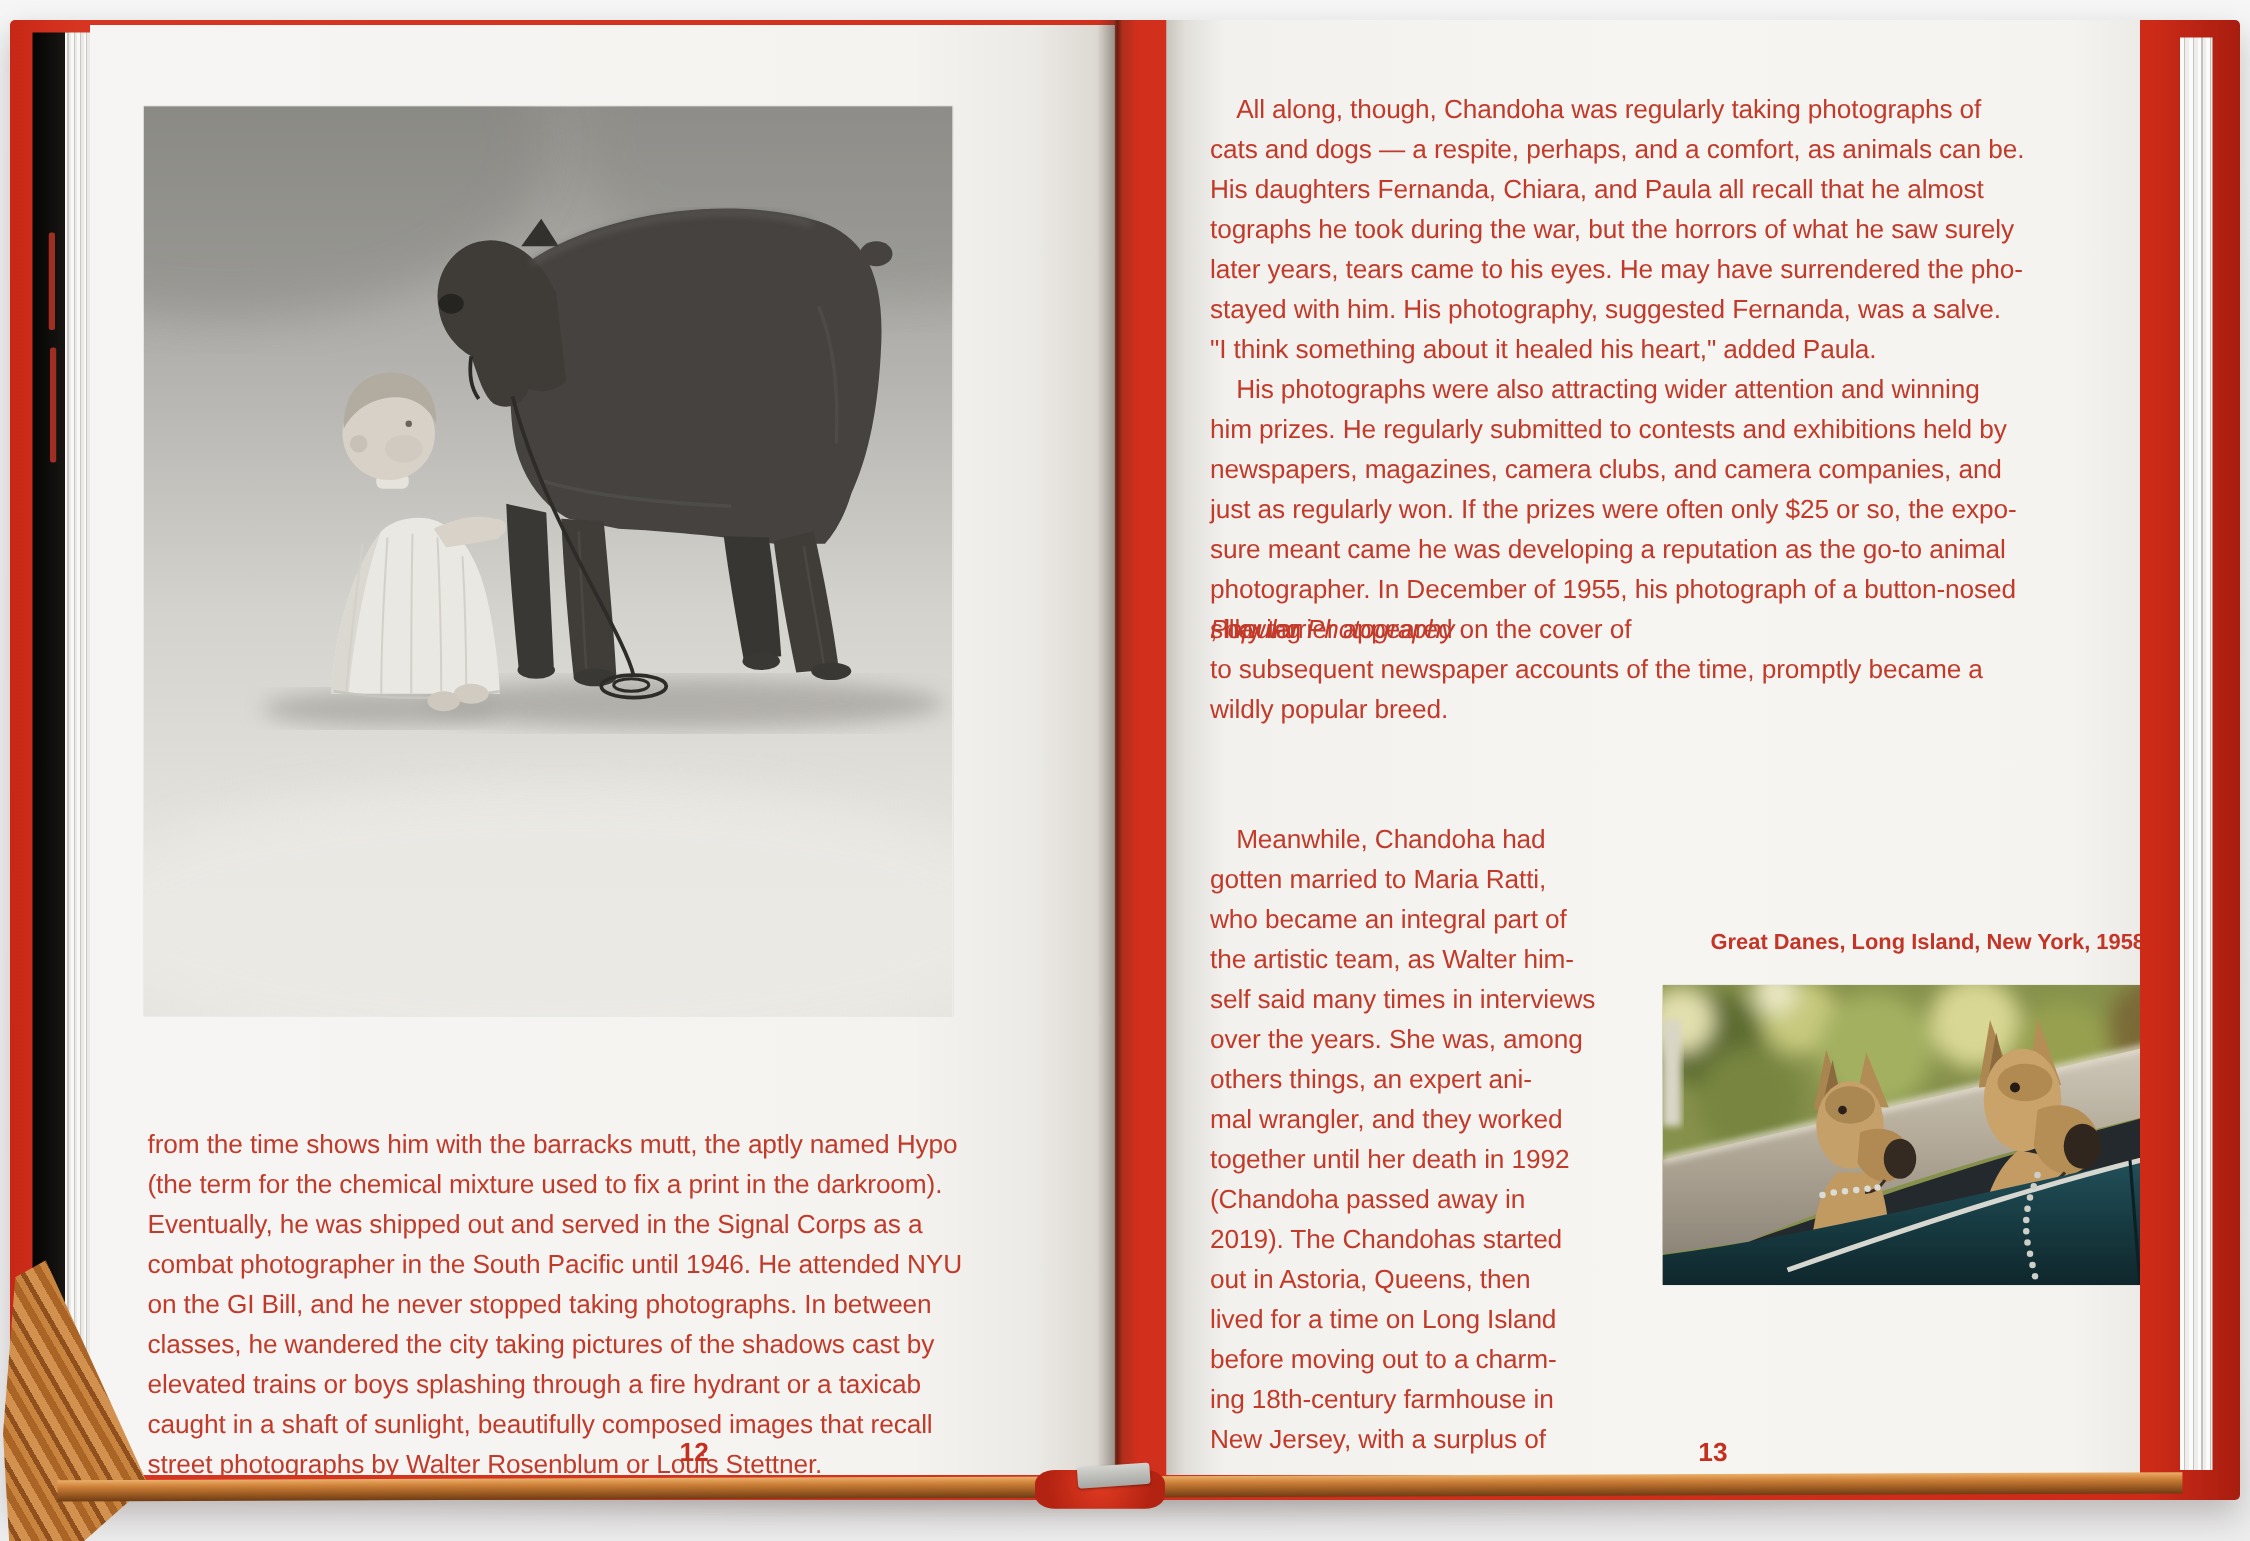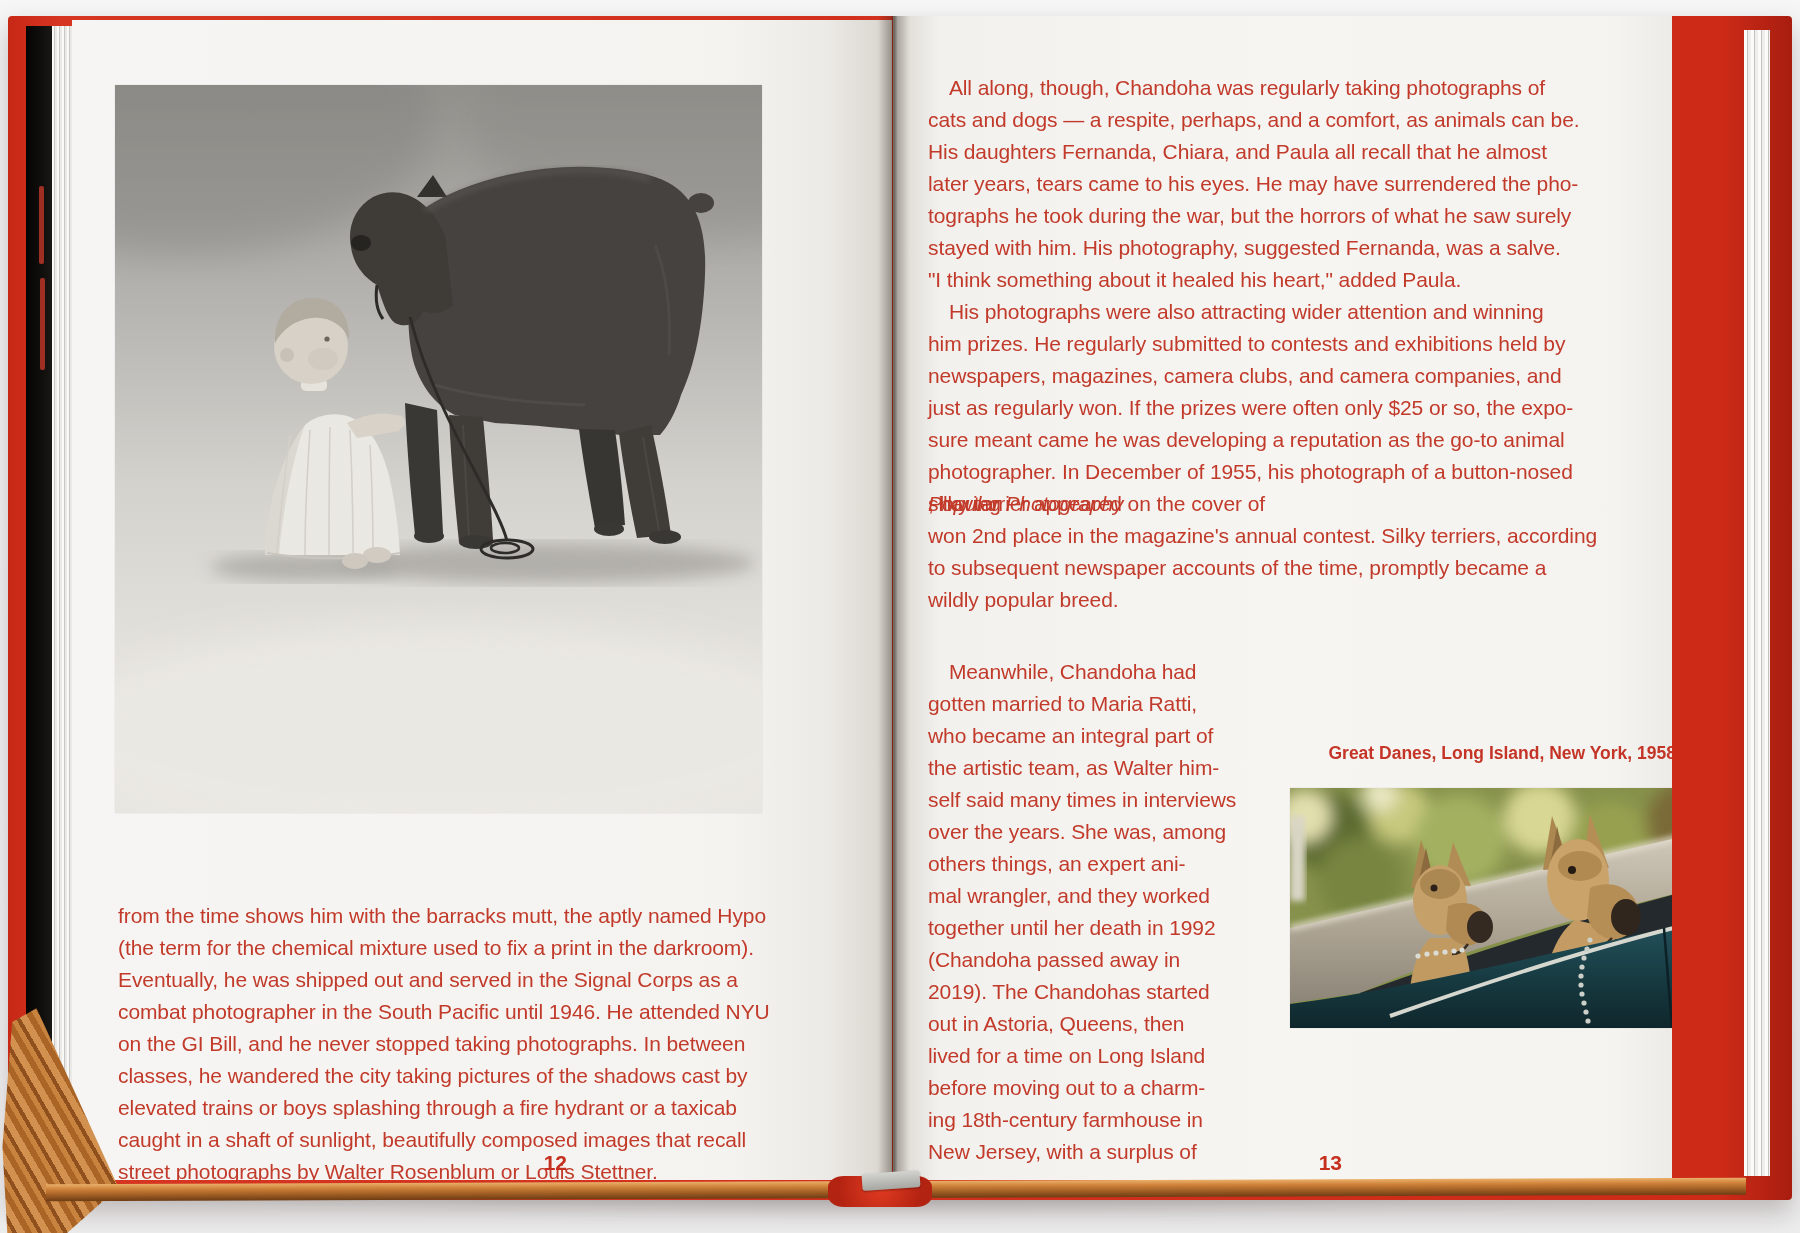--- a/index.html
+++ b/index.html
@@ -10,21 +10,21 @@
   .book-shadow{left:26px;top:1168px;width:1730px;height:46px;background:radial-gradient(ellipse at 50% 10%,rgba(30,20,12,.30),rgba(30,20,12,0) 72%);filter:blur(7px);}
   .cover{left:8px;top:16px;width:1784px;height:1184px;background:linear-gradient(90deg,#c72815 0%,#d63522 3%,#cd2b18 96%,#a81d0f 100%);border-radius:4px;box-shadow:0 12px 26px rgba(40,20,10,.25);}
   .black-inner{left:26px;top:26px;width:28px;height:1128px;background:linear-gradient(90deg,#040403,#1b1815);}
   .redmark{background:#b93527;width:5px;border-radius:2px;opacity:.85;filter:blur(.4px);}
   .m1{left:13px;top:160px;height:78px;}
   .m2{left:14px;top:252px;height:92px;}
   .stack-left{left:52px;top:26px;width:20px;height:1148px;background:repeating-linear-gradient(90deg,#f9f9f7 0 2px,#c9c7c3 2px 3px,#eae9e6 3px 5px);}
   .stack-right{left:1744px;top:30px;width:26px;height:1146px;background:repeating-linear-gradient(90deg,#fbfbfa 0 3px,#c4c2bf 3px 4px,#efeeec 4px 7px);}
   .page{overflow:hidden;}
   .page-left{left:72px;top:20px;width:820px;height:1160px;background:linear-gradient(90deg,#f6f5f3 0%,#f4f3f0 80%,#eceae6 92%,#ddd9d3 98%,#cbc7c0 100%);}
-  .page-right{left:893px;top:16px;width:779px;height:1164px;background:linear-gradient(90deg,#c8c4bd 0%,#e2dfda 2%,#f2f1ee 6%,#f6f5f2 50%,#f4f3f0 93%,#edebe7 100%);padding-left:35px;}
+  .page-right{left:933px;top:16px;width:779px;height:1164px;background:linear-gradient(90deg,#c8c4bd 0%,#e2dfda 2%,#f2f1ee 6%,#f6f5f2 50%,#f4f3f0 93%,#edebe7 100%);padding-left:35px;}
   .gutter{left:878px;top:16px;width:32px;height:1166px;background:linear-gradient(90deg,rgba(50,38,26,0) 0%,rgba(50,38,26,.30) 40%,rgba(25,16,8,.55) 50%,rgba(50,38,26,.22) 62%,rgba(50,38,26,0) 100%);}
   .wood-strip{left:46px;top:1181px;width:1700px;height:17px;background:linear-gradient(180deg,#eab06a 0%,#cf823a 30%,#9c5b22 68%,#6e3c14 100%);transform:rotate(-.22deg);}
   .wood-wedge{left:0;top:1006px;width:122px;height:227px;clip-path:polygon(10% 7%,30% 1%,97% 80%,55% 100%,6% 100%,2% 62%);background:repeating-linear-gradient(60deg,#a96426 0 6px,#c8843e 6px 11px,#8f501d 11px 15px,#d2914e 15px 22px);}
   .spine-tab{left:828px;top:1176px;width:104px;height:31px;background:radial-gradient(circle at 50% 35%,#e23b22,#b32311 75%);border-radius:16px/11px;}
   .ribbon{left:862px;top:1172px;width:58px;height:17px;background:linear-gradient(180deg,#d3d3d0,#a6a6a2);border-radius:3px;transform:rotate(-4deg);box-shadow:0 1px 2px rgba(0,0,0,.35);}
 
   
   .lines .line{position:relative;display:block;white-space:nowrap;height:32px;line-height:32px;
     text-align:justify;text-align-last:justify;color:#c23a2a;font-size:21px;letter-spacing:-.1px;}
   .lines .line.end{text-align-last:left;}
@@ -176,24 +176,24 @@
         <div class="line">
           <span> All along, though, Chandoha was regularly taking photographs of</span>
         </div>
         <div class="line">
           <span>cats and dogs — a respite, perhaps, and a comfort, as animals can be.</span>
         </div>
         <div class="line">
           <span>His daughters Fernanda, Chiara, and Paula all recall that he almost</span>
         </div>
         <div class="line">
+          <span>tographs he took during the war, but the horrors of what he saw surely</span>
+        </div>
+        <div class="line">
           <span>later years, tears came to his eyes. He may have surrendered the pho-</span>
-        </div>
-        <div class="line">
-          <span>tographs he took during the war, but the horrors of what he saw surely</span>
         </div>
         <div class="line">
           <span>stayed with him. His photography, suggested Fernanda, was a salve.</span>
         </div>
         <div class="line end">
           <span>"I think something about it healed his heart," added Paula.</span>
         </div>
         <div class="line">
           <span> His photographs were also attracting wider attention and winning</span>
         </div>
@@ -209,23 +209,20 @@
         <div class="line">
           <span>sure meant came he was developing a reputation as the go-to animal</span>
         </div>
         <div class="line">
           <span>photographer. In December of 1955, his photograph of a button-nosed</span>
         </div>
         <div class="line">
           <span>silky terrier appeared on the cover of </span>
           <span class="it">Popular Photography</span>
           <span>, having</span>
-        </div>
-        <div class="line">
-          <span>won 2nd place in the magazine's annual contest. Silky terriers, according</span>
         </div>
         <div class="line">
           <span>to subsequent newspaper accounts of the time, promptly became a</span>
         </div>
         <div class="line end">
           <span>wildly popular breed.</span>
         </div>
       </div>
     <div class="lines column-text">
         <div class="line">

